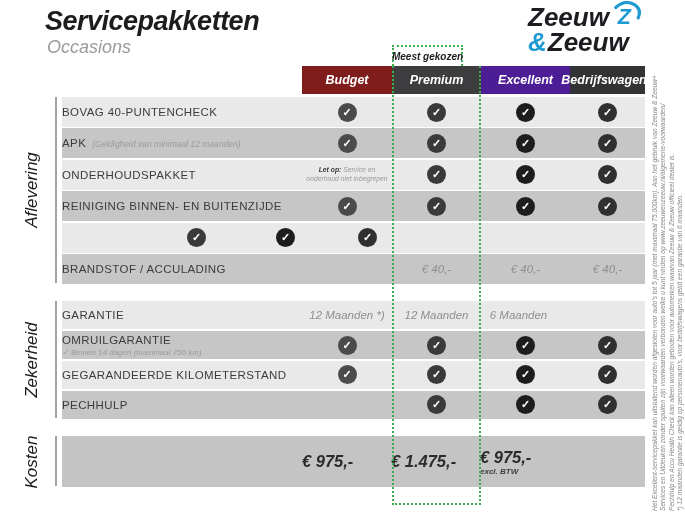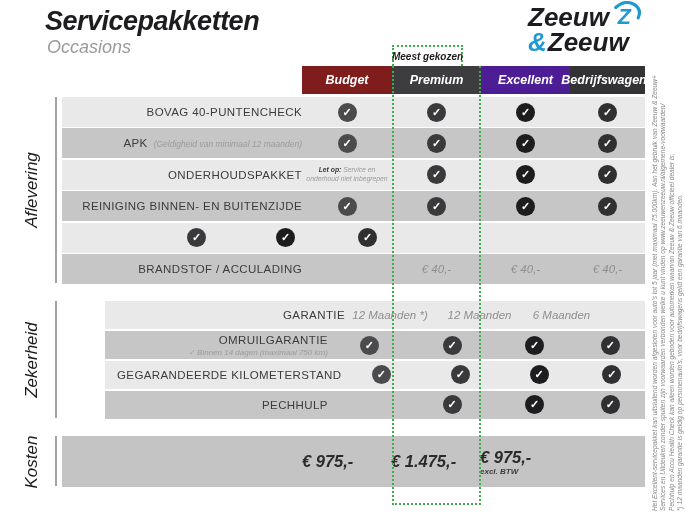--- a/index.html
+++ b/index.html
@@ -31,25 +31,25 @@
   .hcell { display:flex; align-items:center; justify-content:center; color:#fff;
            font-weight:bold; font-style:italic; font-size:12.5px; }
   .section { position:relative; margin-bottom:17px; }
   .section:last-child { margin-bottom:0; }
   .bracket { position:absolute; left:-7px; top:0; bottom:1px; width:2px; background:#a3a3a3; }
   .side-label { position:absolute; left:-30px; top:50%;
     transform:translate(-50%,-50%) rotate(-90deg); white-space:nowrap;
     font-size:17px; font-style:italic; color:#1c1c1c; }
   .trow { display:flex; margin-bottom:1.4px; }
   .section-aflevering .trow { height:30px; }
-  .section-zekerheid .trow { height:28.5px;margin-left:43px; }
+  .section-zekerheid .trow { height:28.5px; }
   .trow.light { background:#e9e9e9; }
   .trow.med { background:#c6c6c6; }
   .label-cell { width:240px; display:flex; flex-direction:column; justify-content:center;
-                align-items:flex-end; padding-left:12px; }
+                align-items:flex-start; padding-left:0; }
   .label-line { display:flex; align-items:baseline; }
   .row-label { font-size:11.5px; color:#3c3c3c; letter-spacing:0.4px; white-space:nowrap; }
   .cap-inline { margin-left:6px; font-size:8.5px; font-style:italic; color:#9b9b9b; white-space:nowrap; }
   .cap-below { margin-top:2px; font-size:8px; font-style:italic; color:#9b9b9b; white-space:nowrap; }
   .vcell { display:flex; align-items:center; justify-content:center; }
   .check { width:19px; height:19px; border-radius:50%; display:flex; align-items:center;
            justify-content:center; color:#fff; font-size:11px; font-weight:bold; }
   .val { font-size:11.5px; font-style:italic; color:#8f8f8f; white-space:nowrap; }
   .note { display:block; width:86px; font-size:6.8px; font-style:italic; color:#9b9b9b;
           text-align:center; line-height:1.3; }

